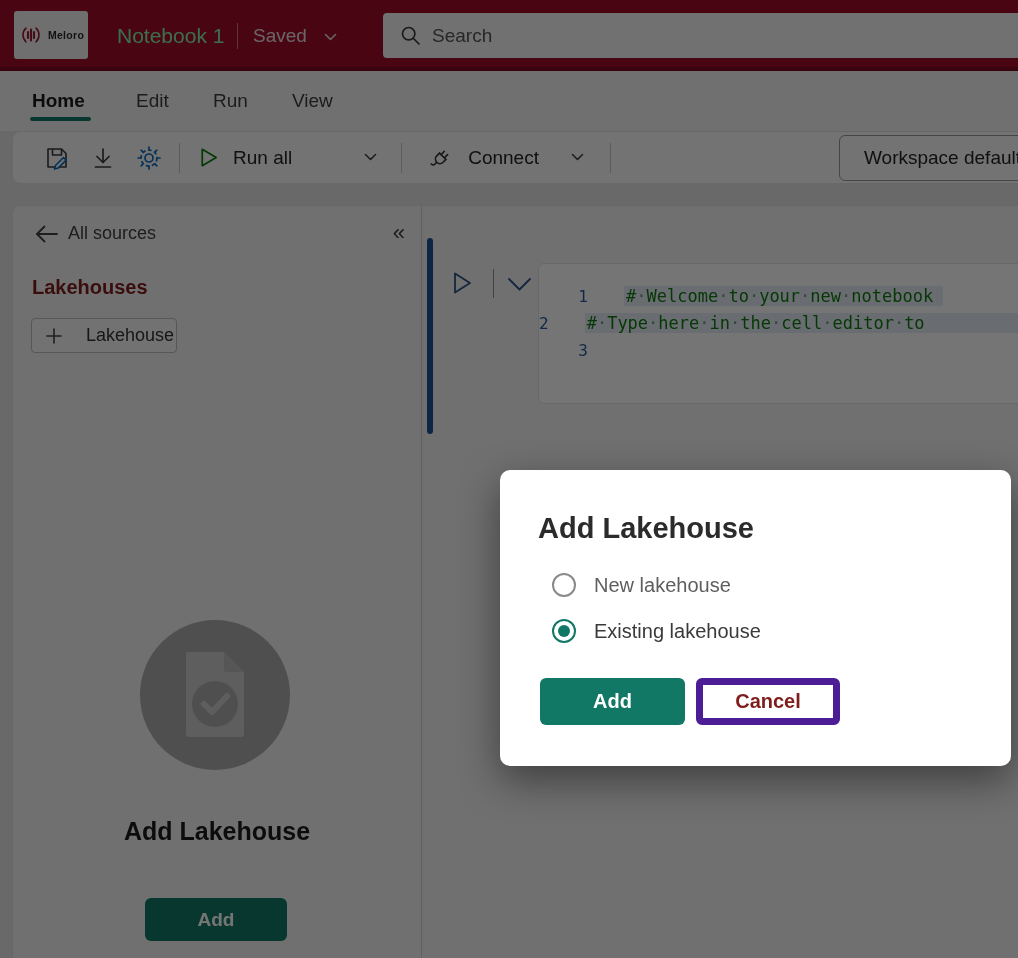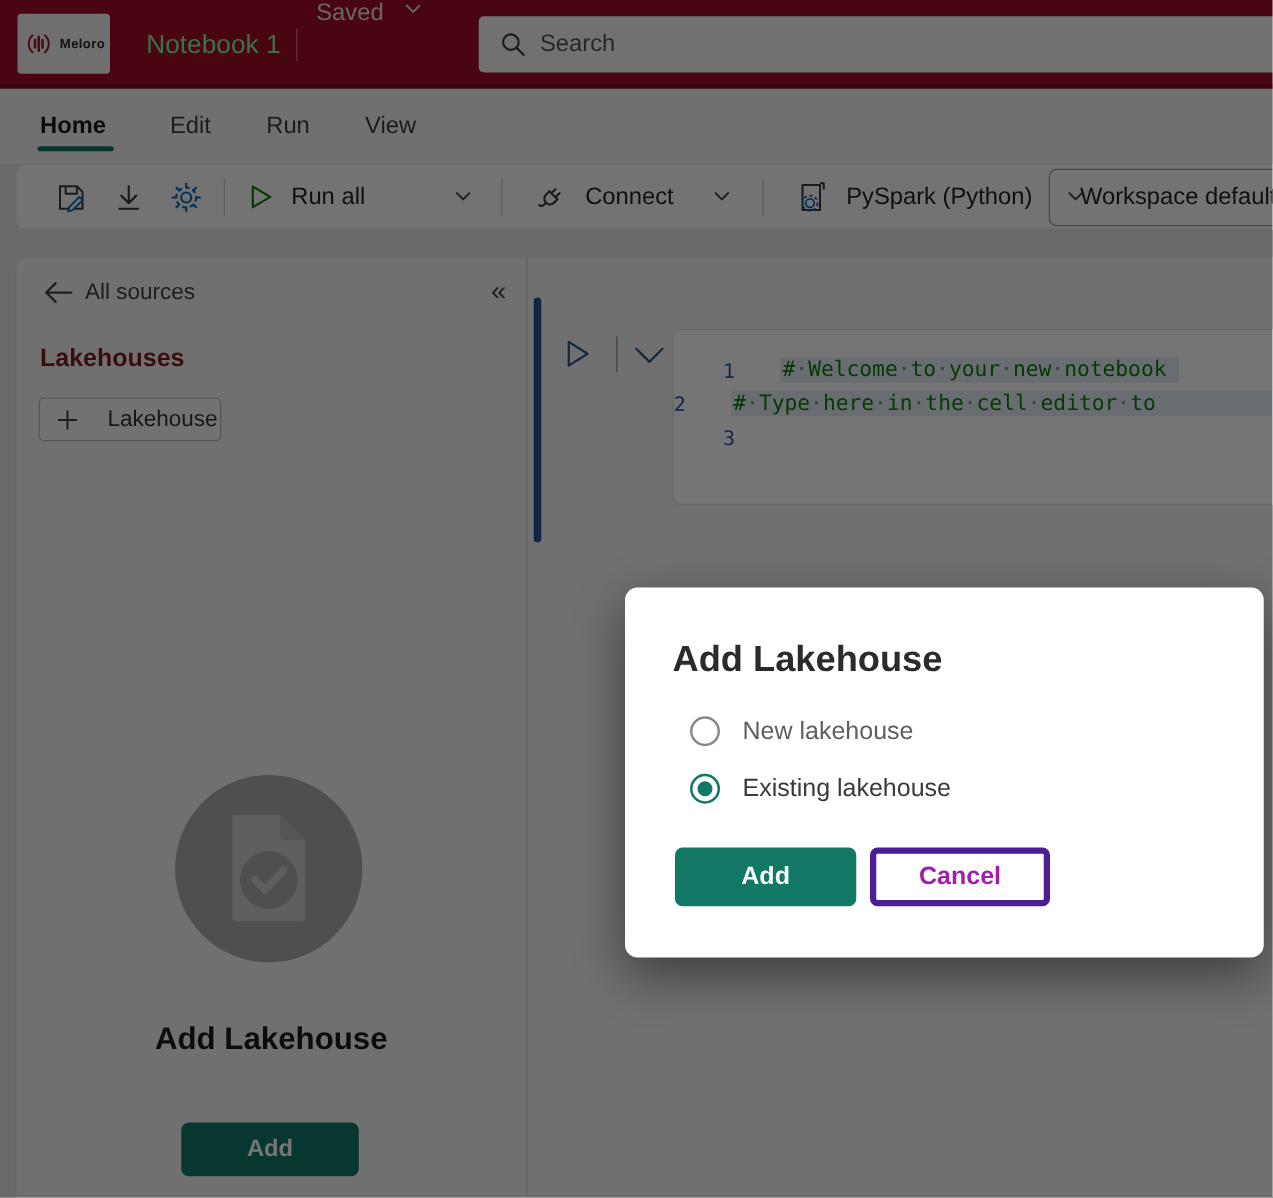--- a/index.html
+++ b/index.html
@@ -9,21 +9,21 @@
   
   .topbar { position:absolute; left:0; top:0; width:100%; height:71px;
             background:#A00C26; border-bottom:4px solid #7D0A1E; }
   .logo-tile { position:absolute; left:14px; top:11px; width:74px; height:48px;
                background:#F1F1F1; border-radius:3px; display:flex; align-items:center;
                justify-content:center; gap:4px; cursor:pointer; }
   .logo-text { font-size:10.5px; font-weight:600; color:#2B2B2B; letter-spacing:.3px; }
   .nb-title { position:absolute; left:117px; top:0; height:71px; display:flex; align-items:center;
               color:#86efac; font-size:21px; }
   .top-pipe { position:absolute; left:237px; top:23px; width:1px; height:26px; background:rgba(255,255,255,.45); }
-  .saved { position:absolute; left:253px; top:0; height:71px; display:flex; gap:17px;
+  .saved { position:absolute; left:253px; top:0; height:71px; display:flex; align-items:center; gap:17px;
            color:#E8DCDD; font-size:19px; cursor:pointer; }
   .saved svg { margin-top:3px; }
   .searchbox { position:absolute; left:383px; top:13px; right:-6px; height:45px; background:#F7F7F7;
                border-radius:4px; display:flex; align-items:center; padding-left:17px; gap:11px; }
   .searchbox input { flex:1; border:none; outline:none; background:transparent; font-size:19px;
                      color:#565656; font-family:"Liberation Sans", sans-serif; }
   .searchbox input::placeholder { color:#565656; opacity:1; }
 
   
   .tabrow { position:absolute; left:0; top:71px; width:100%; height:60px; background:#F5F5F5; }
@@ -91,22 +91,22 @@
   .radio-outer { width:24px; height:24px; border:2px solid #8A8A8A; border-radius:50%; background:#fff; }
   .option.selected .radio-outer { border-color:#117865; }
   .radio-dot { display:none; }
   .option.selected .radio-dot { display:block; width:12px; height:12px; margin:4px; border-radius:50%;
                                 background:#117865; }
   .opt-label { font-size:20px; color:#5E5E5E; }
   .option.selected .opt-label { color:#3A3A3A; }
   .dlg-buttons { position:absolute; left:40px; top:208px; display:flex; gap:11px; }
   .btn-add { width:145px; height:47px; border:none; border-radius:6px; background:#117865; color:#FFFFFF;
              font-size:20px; font-weight:700; font-family:"Liberation Sans", sans-serif; cursor:pointer; }
-  .btn-cancel { width:144px; height:47px; border:5px solid #4c1d95; border-radius:6px; background:#FFFFFF;
-                color:#a21caf; font-size:20px; font-weight:600; font-family:"Liberation Sans", sans-serif;
+  .btn-cancel { width:144px; height:47px; border:7px solid #4c1d95; border-radius:6px; background:#FFFFFF;
+                color:#7f1d1d; font-size:20px; font-weight:600; font-family:"Liberation Sans", sans-serif;
                 cursor:pointer; }
 </style>
 </head>
 <body>
 
 <div class="app">
 
   <header class="topbar">
     <div class="logo-tile">
       <svg width="26" height="26" viewBox="0 0 26 26">
@@ -226,37 +226,20 @@
       <span class="chev">
         <svg width="13" height="9" viewBox="0 0 13 9">
             <path d="M1.5 1.5 L6.5 6.5 11.5 1.5" fill="none" stroke="#424242" stroke-width="1.6" stroke-linecap="round" stroke-linejoin="round"></path>
           </svg>
       </span>
     </div>
     <div style="width:26px"></div>
       <div class="rsep"></div>
       <div style="width:24px"></div>
 
-    <div class="tool-group">
-      <svg width="30" height="30" viewBox="0 0 30 30">
-        <g fill="none" stroke="#3A3A3A" stroke-width="1.6" stroke-linejoin="round">
-          <path d="M7 5 h14 v20 H7 z"></path>
-          <path d="M21 3.5 h3 v5"></path>
-        </g>
-        <circle cx="13" cy="19.5" r="3.4" fill="none" stroke="#0F6CBD" stroke-width="1.5"></circle>
-        <circle cx="13" cy="19.5" r="6" fill="none" stroke="#0F6CBD" stroke-width="1.5" stroke-dasharray="2.4 2.2"></circle>
-      </svg>
-      <span>PySpark (Python)</span>
-      <span style="width:4px"></span>
-      <span class="chev">
-        <svg width="13" height="9" viewBox="0 0 13 9">
-            <path d="M1.5 1.5 L6.5 6.5 11.5 1.5" fill="none" stroke="#424242" stroke-width="1.6" stroke-linecap="round" stroke-linejoin="round"></path>
-          </svg>
-      </span>
-    </div>
 
     <button class="ws-default">Workspace default</button>
   </div>
 
   <div class="content">
 
     <aside class="sidebar">
       <div class="sb-back">
         <svg width="25" height="20" viewBox="0 0 25 20">
           <g fill="none" stroke="#424242" stroke-width="1.8" stroke-linecap="round" stroke-linejoin="round">

